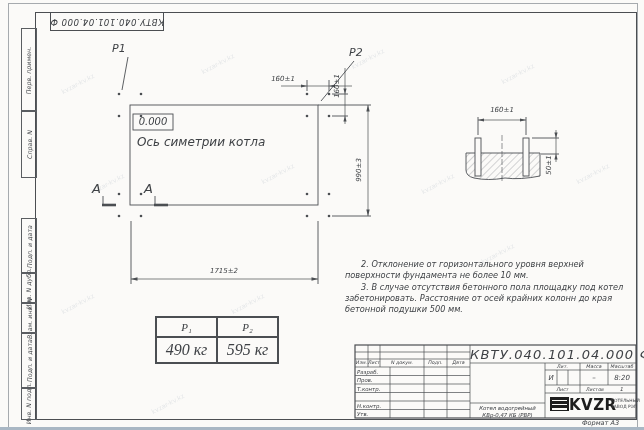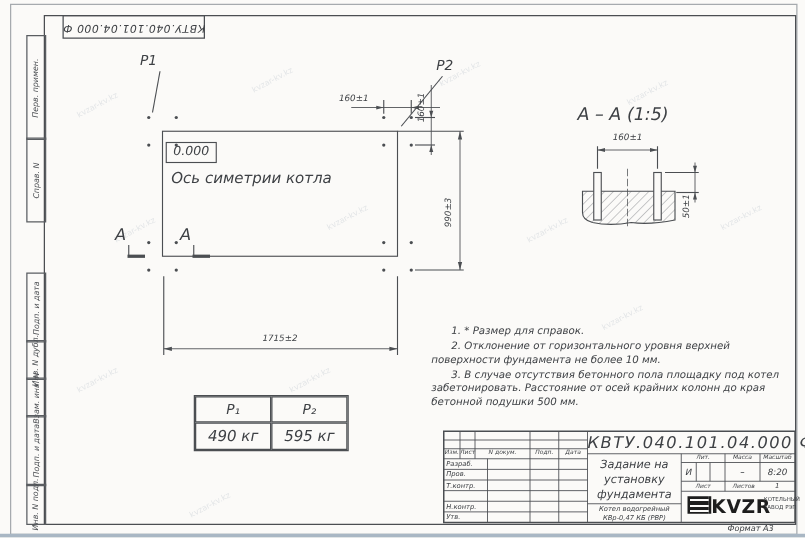--- a/index.html
+++ b/index.html
@@ -11,23 +11,23 @@
   .dtext{position:absolute;font-style:italic;color:#3e4145;white-space:nowrap;}
   .ctr{text-align:center;}
   .rot{transform:rotate(-90deg);transform-origin:center;}
   .vbox{position:absolute;left:21px;width:14px;border:0.8px solid #5a5d61;display:flex;align-items:center;justify-content:center;}
   .vbox span{transform:rotate(-90deg);white-space:nowrap;font-size:6.3px;font-style:italic;color:#4b4e52;}
   .topdoc{position:absolute;left:50px;top:12px;width:112px;height:17px;border:0.9px solid #4b4e52;display:flex;align-items:center;justify-content:center;}
   .topdoc span{transform:rotate(180deg);font-size:8.6px;font-style:italic;letter-spacing:0.5px;white-space:nowrap;}
   .wm{position:absolute;font-size:6.5px;color:#6e8096;opacity:0.17;transform:rotate(-28deg);white-space:nowrap;}
   .ltable{position:absolute;left:155px;top:316px;width:122px;border:1px solid #4b4e52;}
   .lrow{display:flex;}
-  .lcell{width:50%;box-sizing:border-box;border:0.6px solid #4b4e52;text-align:center;font-style:italic;}
+  .lcell{width:50%;box-sizing:border-box;border:0.6px solid #4b4e52;text-align:center;font-style:italic;font-family:Liberation Serif, serif;}
   .lcell.hdr{font-size:11px;padding:3px 0;}
-  .lcell.val{font-size:12px;padding:3px 0;}
+  .lcell.val{font-size:16px;padding:3px 0;}
   .notes{position:absolute;left:345px;top:259px;width:292px;font-size:8.2px;font-style:italic;line-height:1.33;color:#3e4145;}
   .notes p{margin:0 0 1px 0;text-indent:16px;}
   .tb-text{position:absolute;font-style:italic;color:#3e4145;white-space:nowrap;}
   .logo-kvzr{font-style:normal;font-weight:bold;font-size:15px;color:#1d1d1d;letter-spacing:0.5px;}
   .coil{position:absolute;left:550px;top:397px;width:15px;height:14px;background:repeating-linear-gradient(180deg,#1d1d1d 0 2.6px,#fbfaf8 2.6px 4.2px);border-left:2px solid #1d1d1d;border-right:2px solid #1d1d1d;}
   .bstrip{position:absolute;left:0;top:427px;width:644px;height:3px;background:#a9b7c4;}
 </style>
 </head>
 <body>
 
@@ -192,54 +192,51 @@
   <span class="dtext" style="left:349px;top:46px;font-size:11px">P2</span>
   <span class="dtext ctr" style="left:133px;top:116px;width:40px;font-size:10px">0.000</span>
   <span class="dtext" style="left:137px;top:135px;font-size:12px">Ось симетрии котла</span>
   <span class="dtext ctr" style="left:263px;top:75px;width:40px;font-size:7px">160±1</span>
   <span class="dtext ctr rot" style="left:323px;top:81px;width:30px;height:10px;font-size:7px">160±1</span>
   <span class="dtext ctr rot" style="left:345px;top:165px;width:30px;height:10px;font-size:7px">990±3</span>
   <span class="dtext ctr" style="left:200px;top:267px;width:48px;font-size:7px">1715±2</span>
   <span class="dtext" style="left:92px;top:181px;font-size:13px">А</span>
   <span class="dtext" style="left:144px;top:181px;font-size:13px">А</span>
 
-  <span class="dtext" style="left:462px;top:84px;font-size:14px">А – А (1:5)</span>
   <span class="dtext ctr" style="left:482px;top:106px;width:40px;font-size:7px">160±1</span>
   <span class="dtext ctr rot" style="left:535px;top:160px;width:30px;height:10px;font-size:7px">50±1</span>
 
   <div class="ltable">
     <div class="lrow">
       <div class="lcell hdr">P₁</div>
       <div class="lcell hdr">P₂</div>
     </div>
     <div class="lrow">
       <div class="lcell val">490 кг</div>
       <div class="lcell val">595 кг</div>
     </div>
   </div>
 
   <div class="notes">
-    <p>1. * Размер для справок.</p>
     <p>2. Отклонение от горизонтального уровня верхней поверхности фундамента не более 10 мм.</p>
     <p>3. В случае отсутствия бетонного пола площадку под котел забетонировать. Расстояние от осей крайних колонн до края бетонной подушки 500 мм.</p>
   </div>
 
   <span class="tb-text ctr" style="left:355px;top:360px;width:13px;font-size:4.8px">Изм.</span>
   <span class="tb-text ctr" style="left:368px;top:360px;width:12px;font-size:4.8px">Лист</span>
   <span class="tb-text ctr" style="left:380px;top:360px;width:44px;font-size:4.8px">N докум.</span>
   <span class="tb-text ctr" style="left:424px;top:360px;width:23px;font-size:4.8px">Подп.</span>
   <span class="tb-text ctr" style="left:447px;top:360px;width:23px;font-size:4.8px">Дата</span>
   <span class="tb-text" style="left:357px;top:368.5px;font-size:5.4px">Разраб.</span>
   <span class="tb-text" style="left:357px;top:377px;font-size:5.4px">Пров.</span>
   <span class="tb-text" style="left:357px;top:385.5px;font-size:5.4px">Т.контр.</span>
   <span class="tb-text" style="left:357px;top:402.5px;font-size:5.4px">Н.контр.</span>
   <span class="tb-text" style="left:357px;top:411px;font-size:5.4px">Утв.</span>
 
   <span class="tb-text ctr" style="left:470px;top:347px;width:166px;font-size:13px;font-style:italic;letter-spacing:1.2px">КВТУ.040.101.04.000 Ф</span>
-  <div class="tb-text ctr" style="left:472px;top:366px;width:71px;font-size:9px;line-height:1.35;white-space:normal">Задание на установку фундамента</div>
   <div class="tb-text ctr" style="left:471px;top:405px;width:73px;font-size:5.4px;line-height:1.3;white-space:normal">Котел водогрейный КВр-0,47 КБ (РВР)</div>
 
   <span class="tb-text ctr" style="left:545px;top:364px;width:35px;font-size:4.8px">Лит.</span>
   <span class="tb-text ctr" style="left:580px;top:364px;width:28px;font-size:4.8px">Масса</span>
   <span class="tb-text ctr" style="left:608px;top:364px;width:28px;font-size:4.8px">Масштаб</span>
   <span class="tb-text ctr" style="left:545px;top:373.5px;width:12px;font-size:7px">И</span>
   <span class="tb-text ctr" style="left:580px;top:373.5px;width:28px;font-size:7px">–</span>
   <span class="tb-text ctr" style="left:608px;top:373.5px;width:28px;font-size:7px">8:20</span>
   <span class="tb-text ctr" style="left:545px;top:386.5px;width:35px;font-size:4.8px">Лист</span>
   <span class="tb-text" style="left:586px;top:386.5px;font-size:4.8px">Листов</span>

